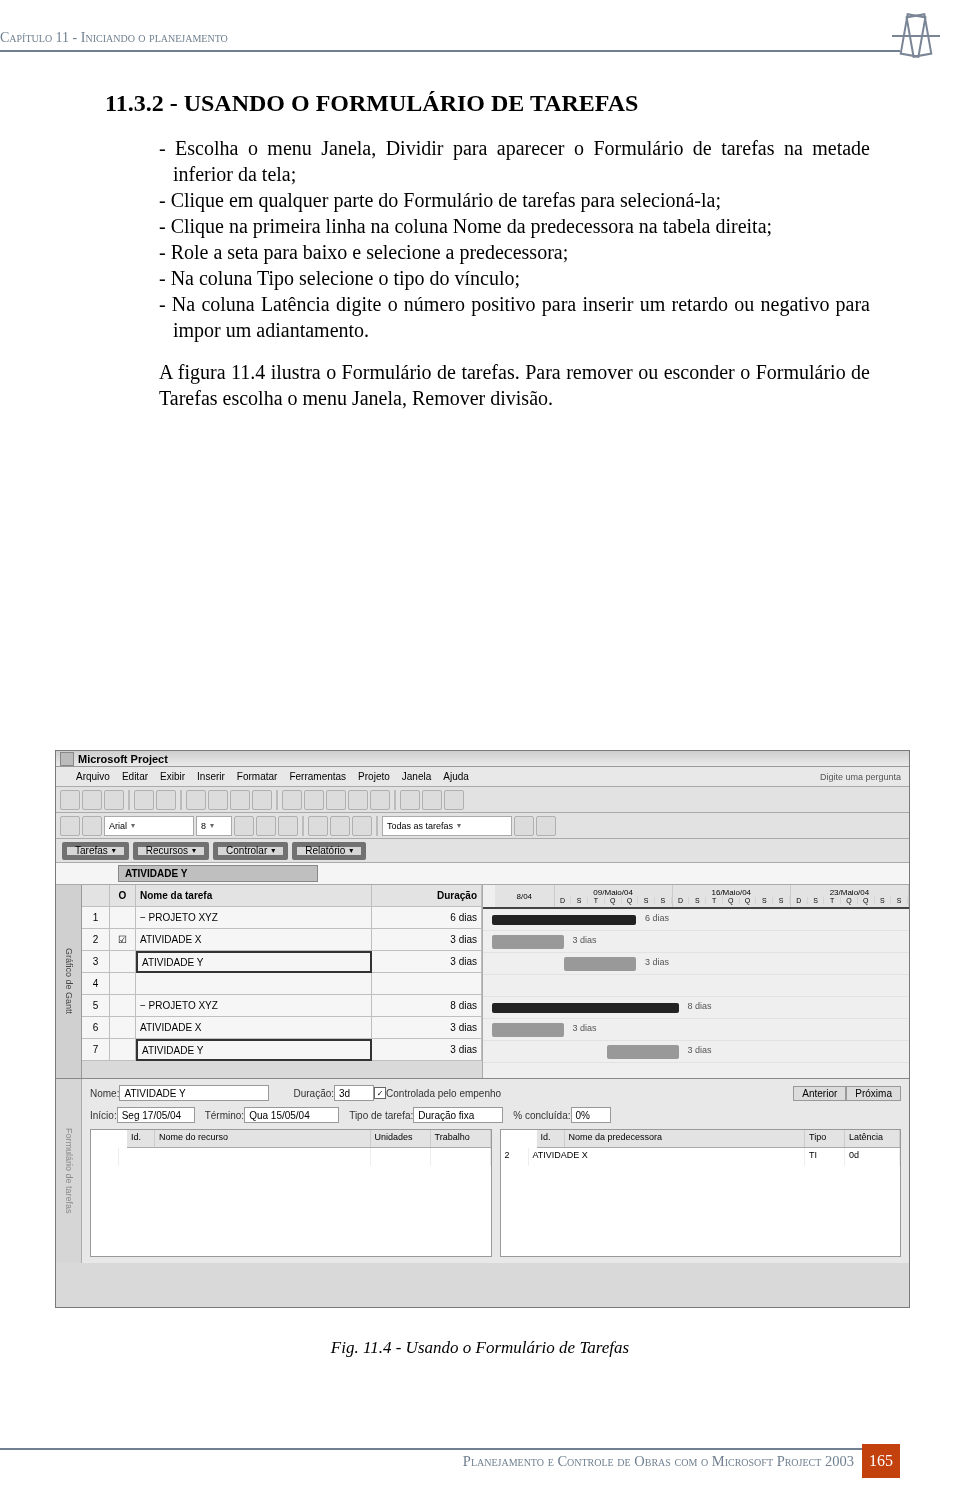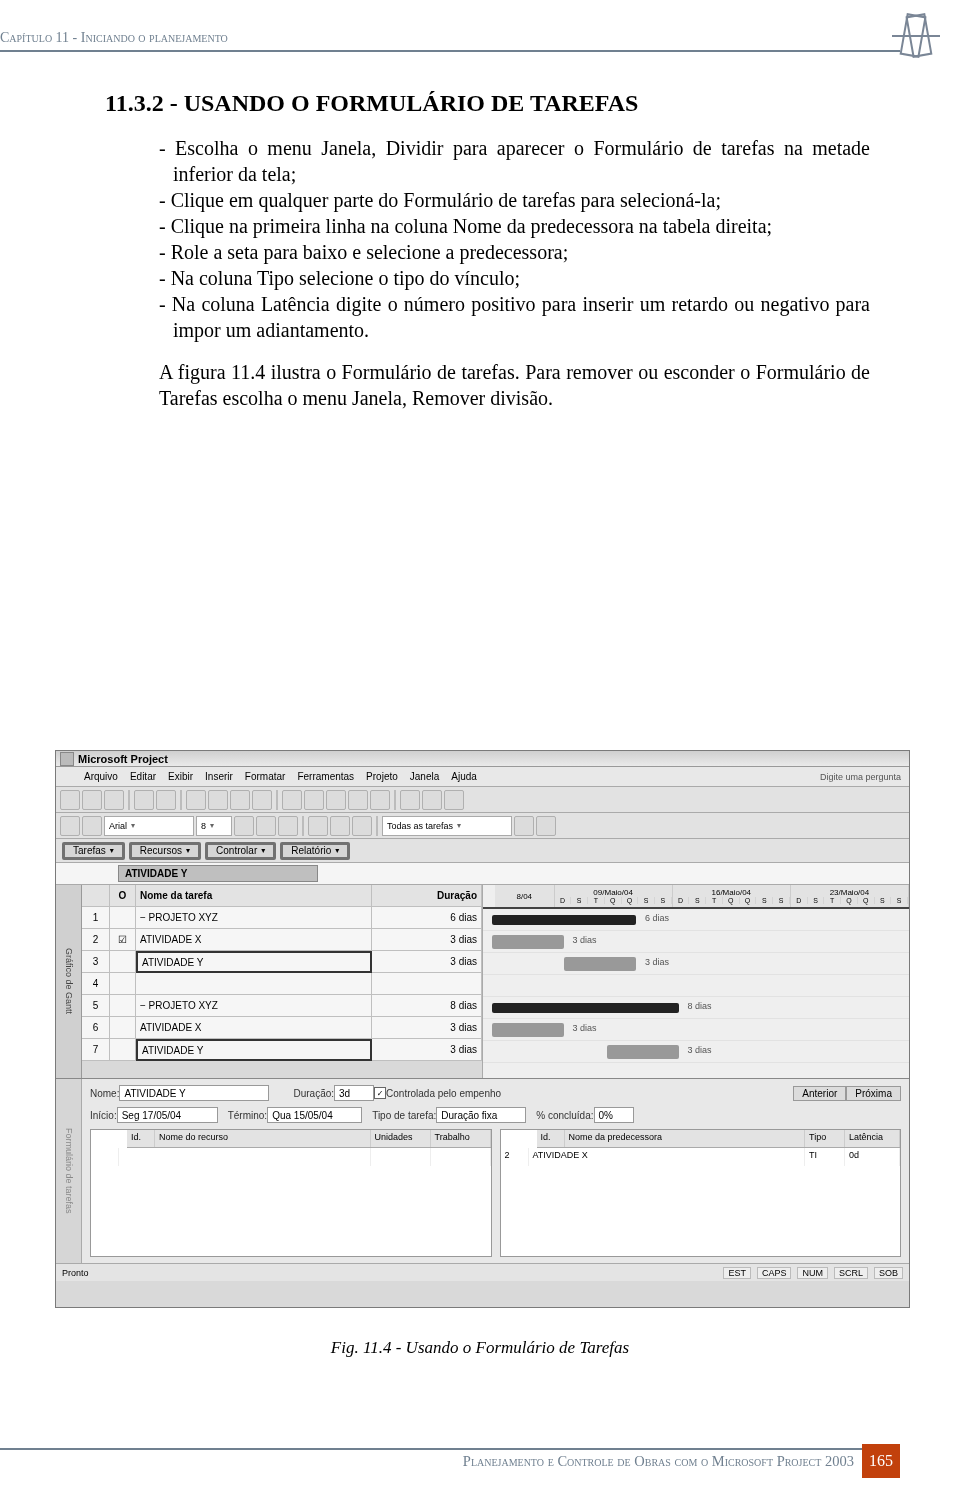--- a/index.html
+++ b/index.html
@@ -82,21 +82,21 @@
     height: 16px;
     background: linear-gradient(#cfcfcf,#eaeaea);
     display: flex; align-items: center; gap: 4px;
     padding: 4px 4px;
     border-bottom: 1px solid #999;
   }
   .ss-titlebar .icon { width:14px; height:14px; background:#bbb; border:1px solid #888; }
   .ss-titlebar .title { font-weight: bold; font-size: 11px; }
   .ss-menubar {
     height: 20px; display:flex; align-items:center; gap:12px;
-    padding: 0 8px 0 28px; background:#e8e8e8; border-bottom:1px solid #aaa;
+    padding: 0 8px 0 20px; background:#e8e8e8; border-bottom:1px solid #aaa;
     font-size: 10px;
   }
   .ss-menubar .right { margin-left:auto; font-size:9px; color:#555; }
   .ss-toolbar {
     height: 26px; display:flex; align-items:center; gap:2px;
     padding: 2px 4px; background:#e2e2e2; border-bottom:1px solid #aaa;
   }
   .ss-toolbar .btn {
     width: 20px; height: 20px; background:#dcdcdc;
     border: 1px solid #b0b0b0; border-radius:2px;
@@ -104,21 +104,21 @@
   .ss-toolbar .sep { width:2px; height:20px; background:#bcbcbc; margin:0 2px; }
   .ss-toolbar .drop {
     height:20px; background:#fff; border:1px solid #aaa; padding:1px 4px; font-size:9px; display:flex; align-items:center; gap:4px;
   }
   .ss-toolbar .drop .chev { font-size:8px; color:#666; }
   .ss-pillbar {
     height: 24px; display:flex; align-items:center; gap:4px;
     padding:2px 6px; background:#e2e2e2; border-bottom:1px solid #aaa;
   }
   .ss-pillbar .pill {
-    height:18px; background:#d6d6d6; border:3px solid #d946ef; border-radius:2px;
+    height:18px; background:#d6d6d6; border:5px solid #d946ef; border-radius:2px;
     padding:1px 8px; font-size:10px; display:flex; align-items:center; gap:4px;
   }
   .ss-pillbar .chev { font-size:8px; }
   .ss-selected-row {
     height: 22px; background:#f5f5f5; border-bottom:1px solid #aaa;
     display:flex; align-items:center;
   }
   .ss-selected-row .namecell {
     margin-left: 62px; width: 200px;
     background:#bfbfbf; border:1px solid #888; padding:2px 6px; font-weight:bold; font-size:10px;
@@ -482,21 +482,21 @@
         <span class="lbl" style="margin-left:24px">Duração:</span>
         <span class="input" style="width:40px">3d</span>
         <span class="chk">✓</span>
         <span class="lbl">Controlada pelo empenho</span>
         <span style="flex:1"></span>
         <span class="btn">Anterior</span>
         <span class="btn">Próxima</span>
       </div>
       <div class="ss-form-row">
         <span class="lbl">Início:</span>
-        <span class="input" style="width:101px">Seg 17/05/04</span>
+        <span class="input" style="width:78px">Seg 17/05/04</span>
         <span class="lbl" style="margin-left:10px">Término:</span>
         <span class="input" style="width:95px">Qua 15/05/04</span>
         <span class="lbl" style="margin-left:10px">Tipo de tarefa:</span>
         <span class="input" style="width:90px">Duração fixa</span>
         <span class="lbl" style="margin-left:10px">% concluída:</span>
         <span class="input" style="width:40px">0%</span>
       </div>
       <div class="ss-form-tables">
         <div class="ss-form-table">
           <div class="thdr">
@@ -523,29 +523,20 @@
             <span style="flex:0 0 28px">2</span>
             <span>ATIVIDADE X</span>
             <span style="flex:0 0 40px">TI</span>
             <span style="flex:0 0 55px">0d</span>
           </div>
         </div>
       </div>
     </div>
   </div>
 
-  <div class="ss-status">
-    <span>Pronto</span>
-    <span class="spacer"></span>
-    <span class="cell">EST</span>
-    <span class="cell">CAPS</span>
-    <span class="cell">NUM</span>
-    <span class="cell">SCRL</span>
-    <span class="cell">SOB</span>
-  </div>
 </div>
 
 <div class="caption">Fig. 11.4 - Usando o Formulário de Tarefas</div>
 
 <div class="footer-rule"></div>
 <div class="footer-line">
   <span>Planejamento e Controle de Obras com o Microsoft Project 2003</span>
   <span class="page-badge">165</span>
 </div>
 

